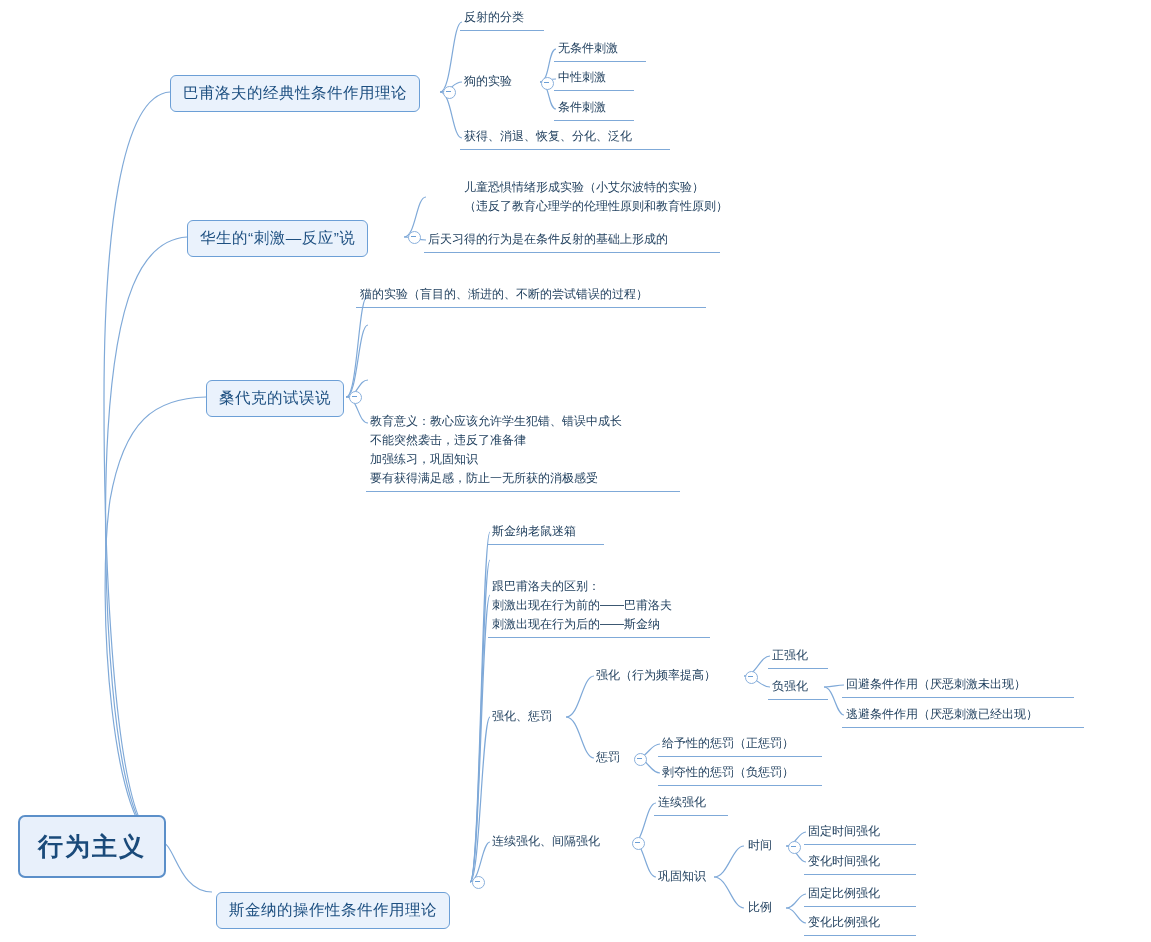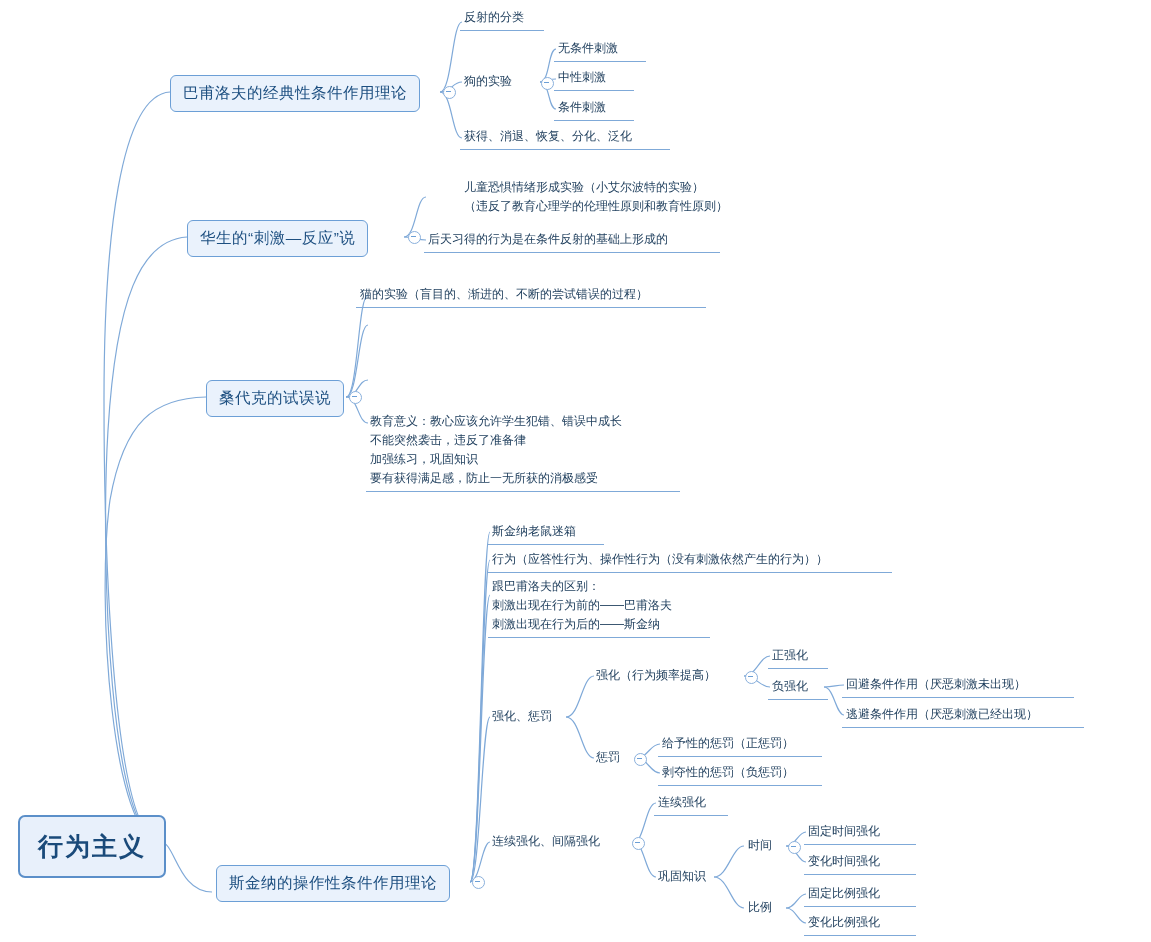--- a/index.html
+++ b/index.html
@@ -147,25 +147,24 @@
 
   <div class="node box1" style="left:206px;top:380px;">桑代克的试误说</div>
   <div class="collapse" style="left:349px;top:391px;"></div>
 
   <div class="node leaf" style="left:356px;top:283px;width:350px;">猫的实验（盲目的、渐进的、不断的尝试错误的过程）</div>
   <div class="node leaf" style="left:366px;top:410px;width:314px;white-space:pre-line;">教育意义：教心应该允许学生犯错、错误中成长
 不能突然袭击，违反了准备律
 加强练习，巩固知识
 要有获得满足感，防止一无所获的消极感受</div>
 
-  <div class="node box1" style="left:216px;top:865px;">斯金纳的操作性条件作用理论</div>
+  <div class="node box1" style="left:216px;top:892px;">斯金纳的操作性条件作用理论</div>
   <div class="collapse" style="left:472px;top:876px;"></div>
 
   <div class="node leaf" style="left:488px;top:520px;width:116px;">斯金纳老鼠迷箱</div>
-  <div class="node leaf" style="left:488px;top:548px;width:404px;">行为（应答性行为、操作性行为（没有刺激依然产生的行为））</div>
   <div class="node leaf" style="left:488px;top:575px;width:222px;white-space:pre-line;">跟巴甫洛夫的区别：
 刺激出现在行为前的——巴甫洛夫
 刺激出现在行为后的——斯金纳</div>
 
   <div class="node leaf noline" style="left:488px;top:705px;width:74px;">强化、惩罚</div>
 
   <div class="node leaf noline" style="left:592px;top:664px;width:142px;">强化（行为频率提高）</div>
   <div class="collapse" style="left:745px;top:671px;"></div>
   <div class="node leaf" style="left:768px;top:644px;width:60px;">正强化</div>
   <div class="node leaf" style="left:768px;top:675px;width:60px;">负强化</div>

